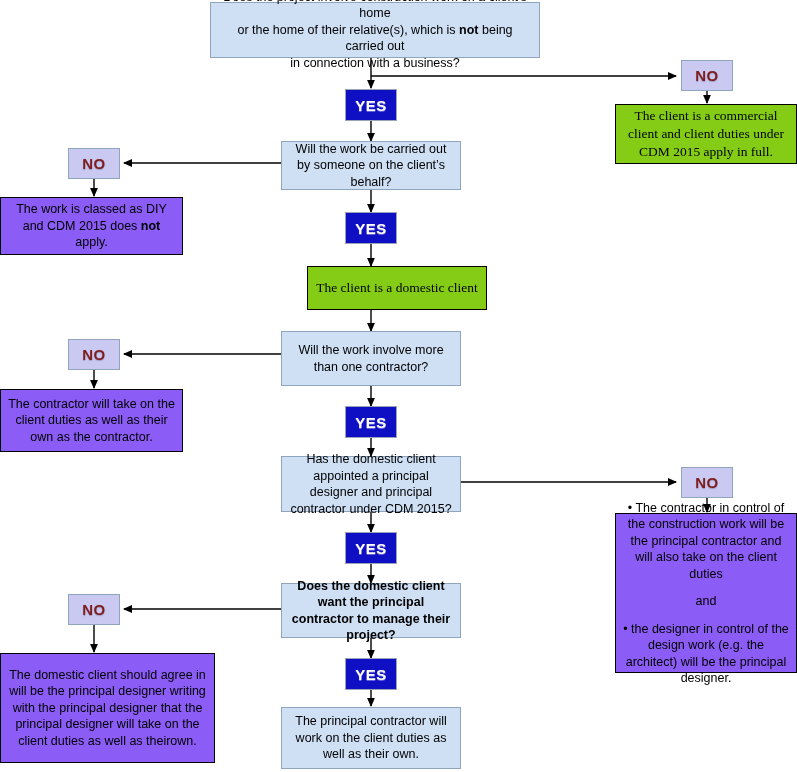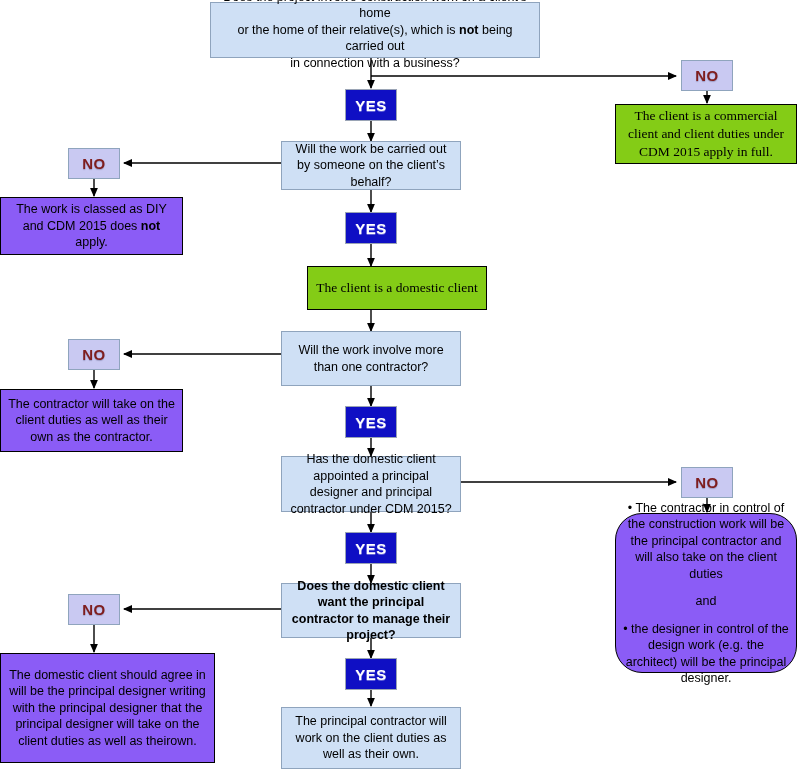--- a/index.html
+++ b/index.html
@@ -183,21 +183,21 @@
   </div>
 
   <div class="node yes" style="left:345px; top:406px; width:52px; height:32px;">YES</div>
 
   <div class="node question" style="left:281px; top:456px; width:180px; height:56px;">
     <span class="txt">Has the domestic client appointed a principal designer and principal contractor under CDM 2015?</span>
   </div>
 
   <div class="node no" style="left:681px; top:467px; width:52px; height:31px;">NO</div>
 
-  <div class="node outcome" style="left:615px; top:513px; width:182px; height:160px; flex-direction:column; justify-content:center;border-radius:27px;">
+  <div class="node outcome" style="left:615px; top:513px; width:182px; height:160px; flex-direction:column; justify-content:center;">
     <span class="txt">• The contractor in control of the construction work will be the principal contractor and will also take on the client duties</span>
     <span class="txt" style="margin:11px 0;">and</span>
     <span class="txt">• the designer in control of the design work (e.g. the architect) will be the principal designer.</span>
   </div>
 
   <div class="node yes" style="left:345px; top:532px; width:52px; height:32px;">YES</div>
 
   <div class="node question" style="left:281px; top:583px; width:180px; height:55px;font-weight:bold;">
     <span class="txt">Does the domestic client want the principal contractor to manage their project?</span>
   </div>

